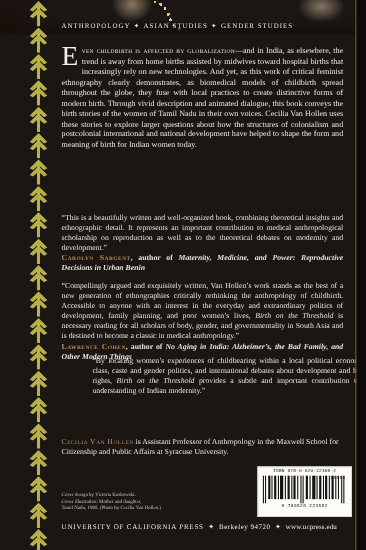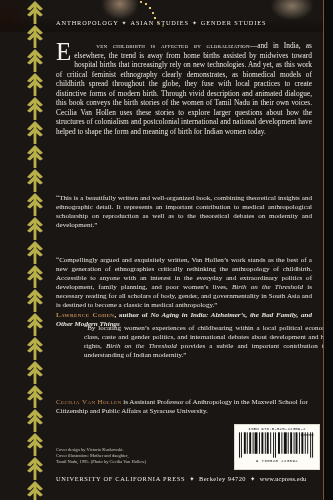--- a/index.html
+++ b/index.html
@@ -155,21 +155,20 @@
     float: left;
     font-size: 25px;
     line-height: 20px;
     padding: 1px 3px 0 0;
     font-family: "Liberation Serif", serif;
     color: #f4f1e9;
   }
   .smallcaps {
     font-variant: small-caps;
     letter-spacing: .25px;
-    margin-left: 22px;
   }
 
   
   .blurb {
     position: absolute;
     left: 0;
     width: 256px;
     font-size: 7.05px;
     line-height: 9.1px;
     text-align: justify;
@@ -493,20 +492,21 @@
     <div id="categories">
       <span>Anthropology</span><span class="diamond">✦</span><span>Asian Studies</span><span class="diamond">✦</span><span>Gender Studies</span>
     </div>
 
     <div id="description">
       <span id="dropcap">E</span><span class="smallcaps">ven childbirth is affected by globalization</span><span>—and in India, as elsewhere, the trend is away from home births assisted by midwives toward hospital births that increasingly rely on new technologies. And yet, as this work of critical feminist ethnography clearly demonstrates, as biomedical models of childbirth spread throughout the globe, they fuse with local practices to create distinctive forms of modern birth. Through vivid description and animated dialogue, this book conveys the birth stories of the women of Tamil Nadu in their own voices. Cecilia Van Hollen uses these stories to explore larger questions about how the structures of colonialism and postcolonial international and national development have helped to shape the form and meaning of birth for Indian women today.</span>
     </div>
 
     <div class="blurb" id="blurb-1">
       <span>“This is a beautifully written and well-organized book, combining theoretical insights and ethnographic detail. It represents an important contribution to medical anthropological scholarship on reproduction as well as to the theoretical debates on modernity and development.”</span><br>
+      <span class="attrib"><span class="attrib-name">Carolyn Sargent</span><span>, author of </span><em>Maternity, Medicine, and Power: Reproductive Decisions in Urban Benin</em></span>
     </div>
 
     <div class="blurb" id="blurb-2">
       <span>“Compellingly argued and exquisitely written, Van Hollen’s work stands as the best of a new generation of ethnographies critically rethinking the anthropology of childbirth. Accessible to anyone with an interest in the everyday and extraordinary politics of development, family planning, and poor women’s lives, </span><em>Birth on the Threshold</em><span> is necessary reading for all scholars of body, gender, and governmentality in South Asia and is destined to become a classic in medical anthropology.”</span><br>
       <span class="attrib"><span class="attrib-name">Lawrence Cohen</span><span>, author of </span><em>No Aging in India: Alzheimer’s, the Bad Family, and Other Modern Things</em></span>
     </div>
 
     <div class="blurb" id="blurb-3">
       <span>“By locating women’s experiences of childbearing within a local political economy of class, caste and gender politics, and international debates about development and human rights, </span><em>Birth on the Threshold</em><span> provides a subtle and important contribution to the understanding of Indian modernity.”</span><br>
     </div>

